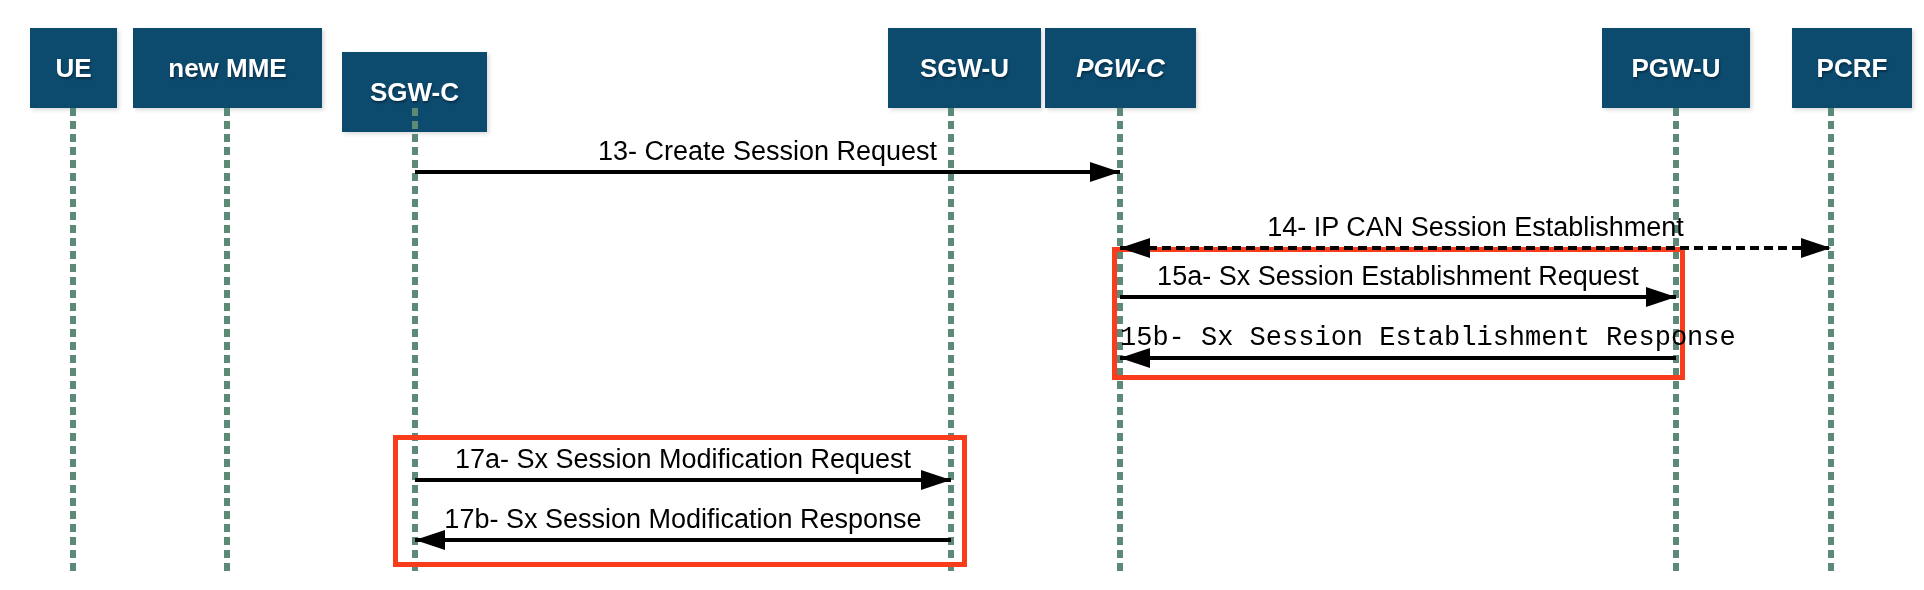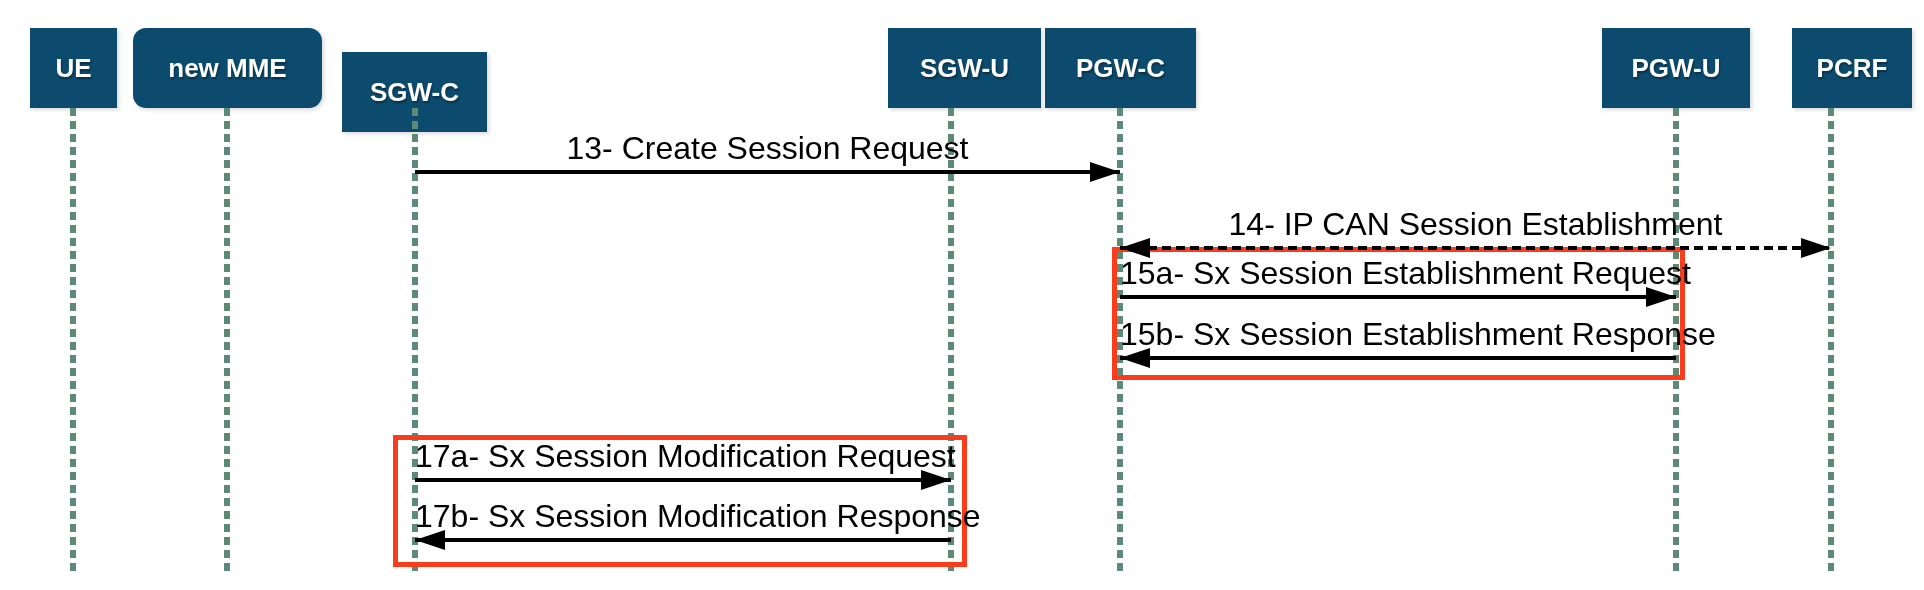--- a/index.html
+++ b/index.html
@@ -49,21 +49,21 @@
     position: absolute;
     height: 40px;
     z-index: 2;
   }
   .msg .label {
     position: absolute;
     left: 0;
     right: 0;
     bottom: 7px;
     text-align: center;
-    font-size: 32px;
+    font-size: 27px;
     color: #000000;
     white-space: nowrap;
   }
   .msg .line {
     position: absolute;
     left: 0;
     right: 0;
     bottom: 0;
     height: 4px;
     background: #000000;
@@ -87,24 +87,24 @@
     left: 0;
     border-right: 30px solid #000000;
   }
 </style>
 </head>
 <body>
 
 <div class="canvas">
 
   <div class="actor-box" style="left:30px;   width:87px;">UE</div>
-  <div class="actor-box" style="left:133px;  width:189px;border-radius:13px;">new MME</div>
+  <div class="actor-box" style="left:133px;  width:189px;">new MME</div>
   <div class="actor-box" style="left:342px;  width:145px;margin-top:24px;">SGW-C</div>
   <div class="actor-box" style="left:888px;  width:153px;">SGW-U</div>
-  <div class="actor-box" style="left:1045px; width:151px;">PGW-C</div>
+  <div class="actor-box" style="left:1045px; width:151px;font-style:italic;">PGW-C</div>
   <div class="actor-box" style="left:1602px; width:148px;">PGW-U</div>
   <div class="actor-box" style="left:1792px; width:120px;">PCRF</div>
 
   <div class="lifeline" style="left:70px;"></div>
   <div class="lifeline" style="left:224px;"></div>
   <div class="lifeline" style="left:412px;"></div>
   <div class="lifeline" style="left:948px;"></div>
   <div class="lifeline" style="left:1117px;"></div>
   <div class="lifeline" style="left:1673px;"></div>
   <div class="lifeline" style="left:1828px;"></div>
@@ -127,21 +127,21 @@
     </div>
   </div>
 
   <div class="msg" style="left:1120px; top:259px; width:556px;">
     <span class="label">15a- Sx Session Establishment Request</span>
     <div class="line">
       <div class="ah right"></div>
     </div>
   </div>
 
-  <div class="msg" style="left:1120px; top:320px; width:556px;">
+  <div class="msg" style="left:1120px; top:320px; width:556px;font-family:Liberation Mono, monospace;">
     <span class="label">15b- Sx Session Establishment Response</span>
     <div class="line">
       <div class="ah left"></div>
     </div>
   </div>
 
 
   <div class="msg" style="left:415px; top:442px; width:536px;">
     <span class="label">17a- Sx Session Modification Request</span>
     <div class="line">

